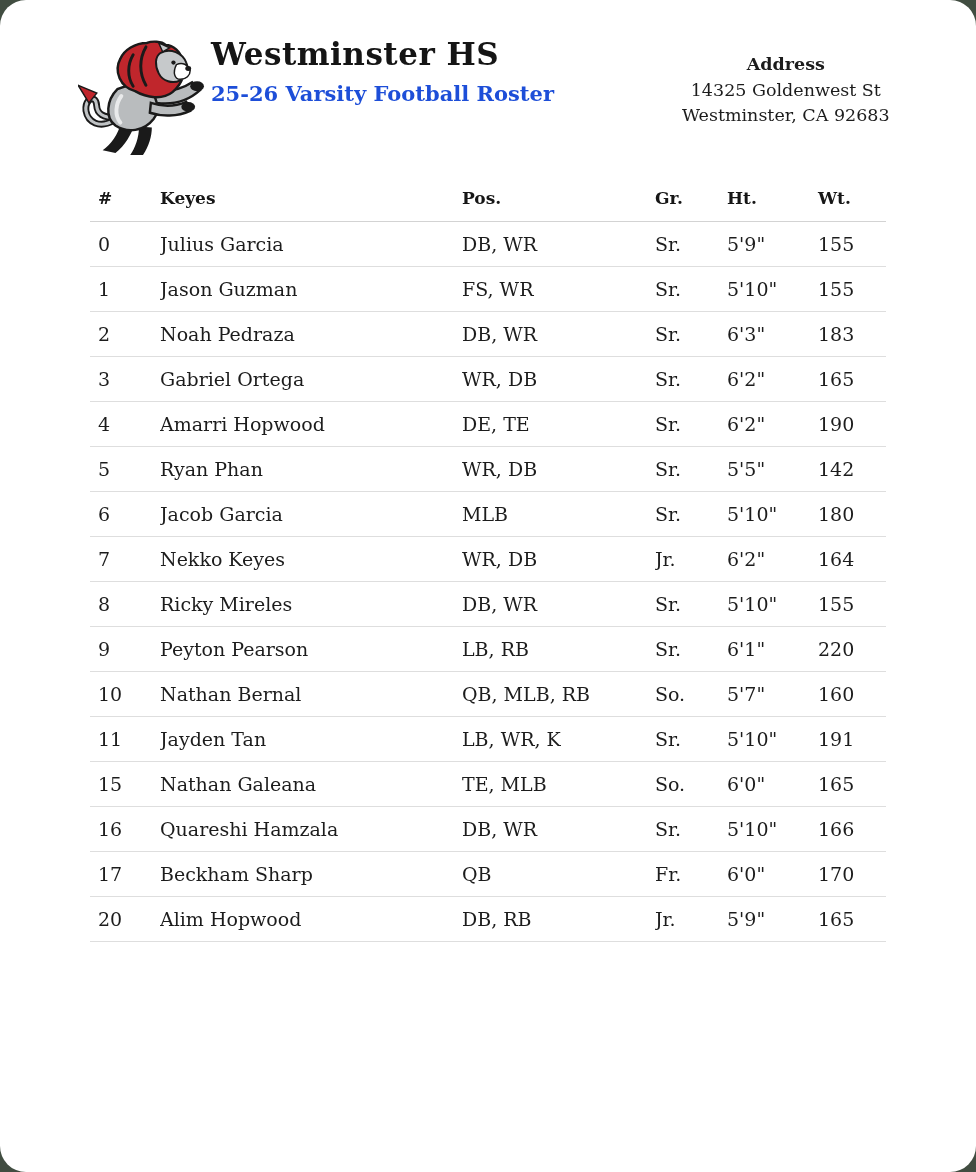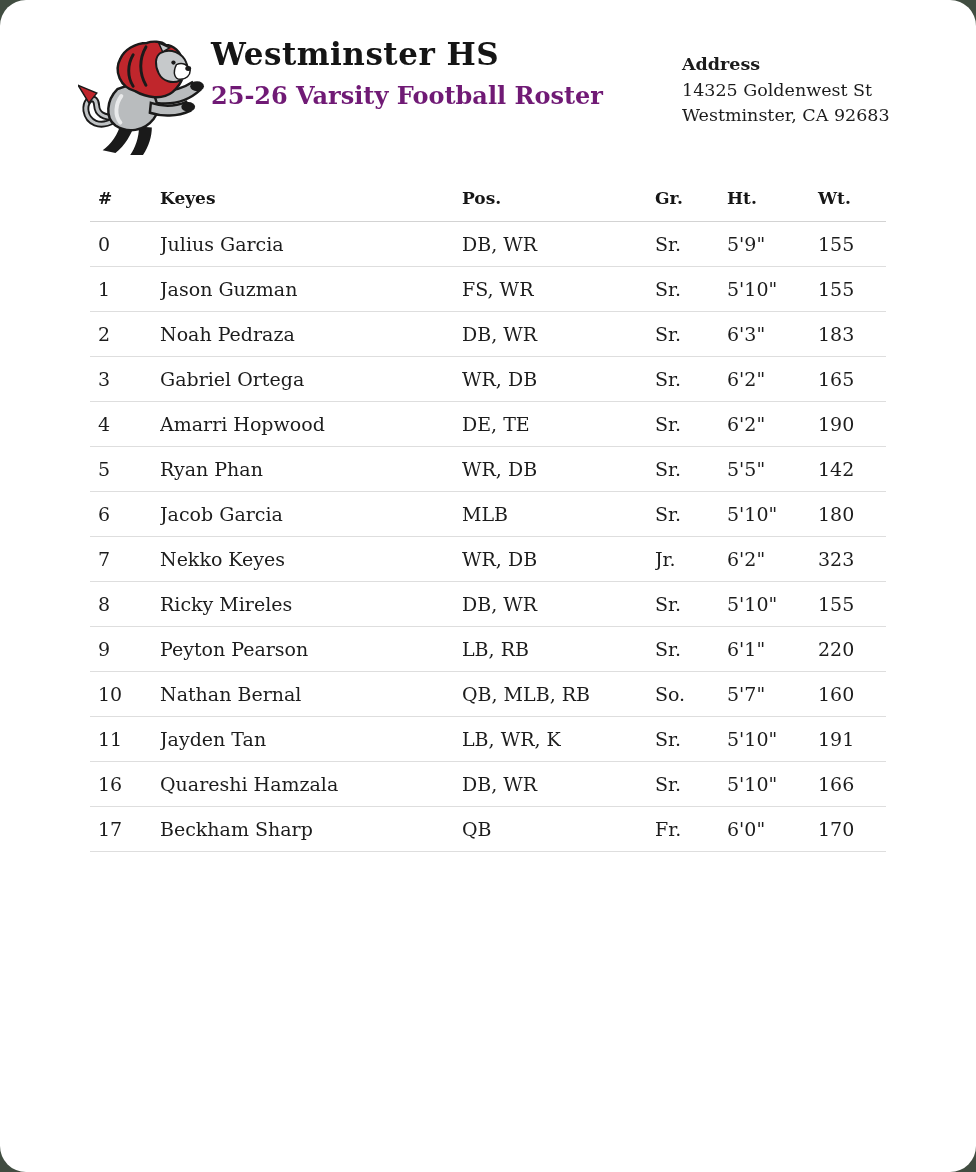--- a/index.html
+++ b/index.html
@@ -33,31 +33,32 @@
   }
   .school-name {
     margin: 0;
     font-size: 31px;
     font-weight: 700;
     letter-spacing: 0.5px;
     color: #151515;
   }
   .roster-title {
     margin: 9px 0 0 0;
-    font-size: 24px;
+    font-size: 21px;
     font-weight: 700;
-    color: #701a75;
+    color: #1d4ed8;
   }
   .address-block {
     position: absolute;
     left: 682px;
     top: 52px;
     font-size: 17.5px;
     line-height: 25.5px;
     color: #1c1c1c;
+    text-align: center;
   }
   .addr-label { font-weight: 700; }
   
   table.roster {
     position: absolute;
     left: 90px;
     top: 186px;
     width: 796px;
     border-collapse: collapse;
     table-layout: fixed;
@@ -202,21 +203,21 @@
           <td>Sr.</td>
           <td>5'10"</td>
           <td>180</td>
         </tr>
         <tr>
           <td class="col-num">7</td>
           <td>Nekko Keyes</td>
           <td>WR, DB</td>
           <td>Jr.</td>
           <td>6'2"</td>
-          <td>323</td>
+          <td>164</td>
         </tr>
         <tr>
           <td class="col-num">8</td>
           <td>Ricky Mireles</td>
           <td>DB, WR</td>
           <td>Sr.</td>
           <td>5'10"</td>
           <td>155</td>
         </tr>
         <tr>
@@ -237,31 +238,47 @@
         </tr>
         <tr>
           <td class="col-num">11</td>
           <td>Jayden Tan</td>
           <td>LB, WR, K</td>
           <td>Sr.</td>
           <td>5'10"</td>
           <td>191</td>
         </tr>
         <tr>
+          <td class="col-num">15</td>
+          <td>Nathan Galeana</td>
+          <td>TE, MLB</td>
+          <td>So.</td>
+          <td>6'0"</td>
+          <td>165</td>
+        </tr>
+        <tr>
           <td class="col-num">16</td>
           <td>Quareshi Hamzala</td>
           <td>DB, WR</td>
           <td>Sr.</td>
           <td>5'10"</td>
           <td>166</td>
         </tr>
         <tr>
           <td class="col-num">17</td>
           <td>Beckham Sharp</td>
           <td>QB</td>
           <td>Fr.</td>
           <td>6'0"</td>
           <td>170</td>
         </tr>
+        <tr>
+          <td class="col-num">20</td>
+          <td>Alim Hopwood</td>
+          <td>DB, RB</td>
+          <td>Jr.</td>
+          <td>5'9"</td>
+          <td>165</td>
+        </tr>
       </tbody>
   </table>
 
 </div>
 
 </body></html>

